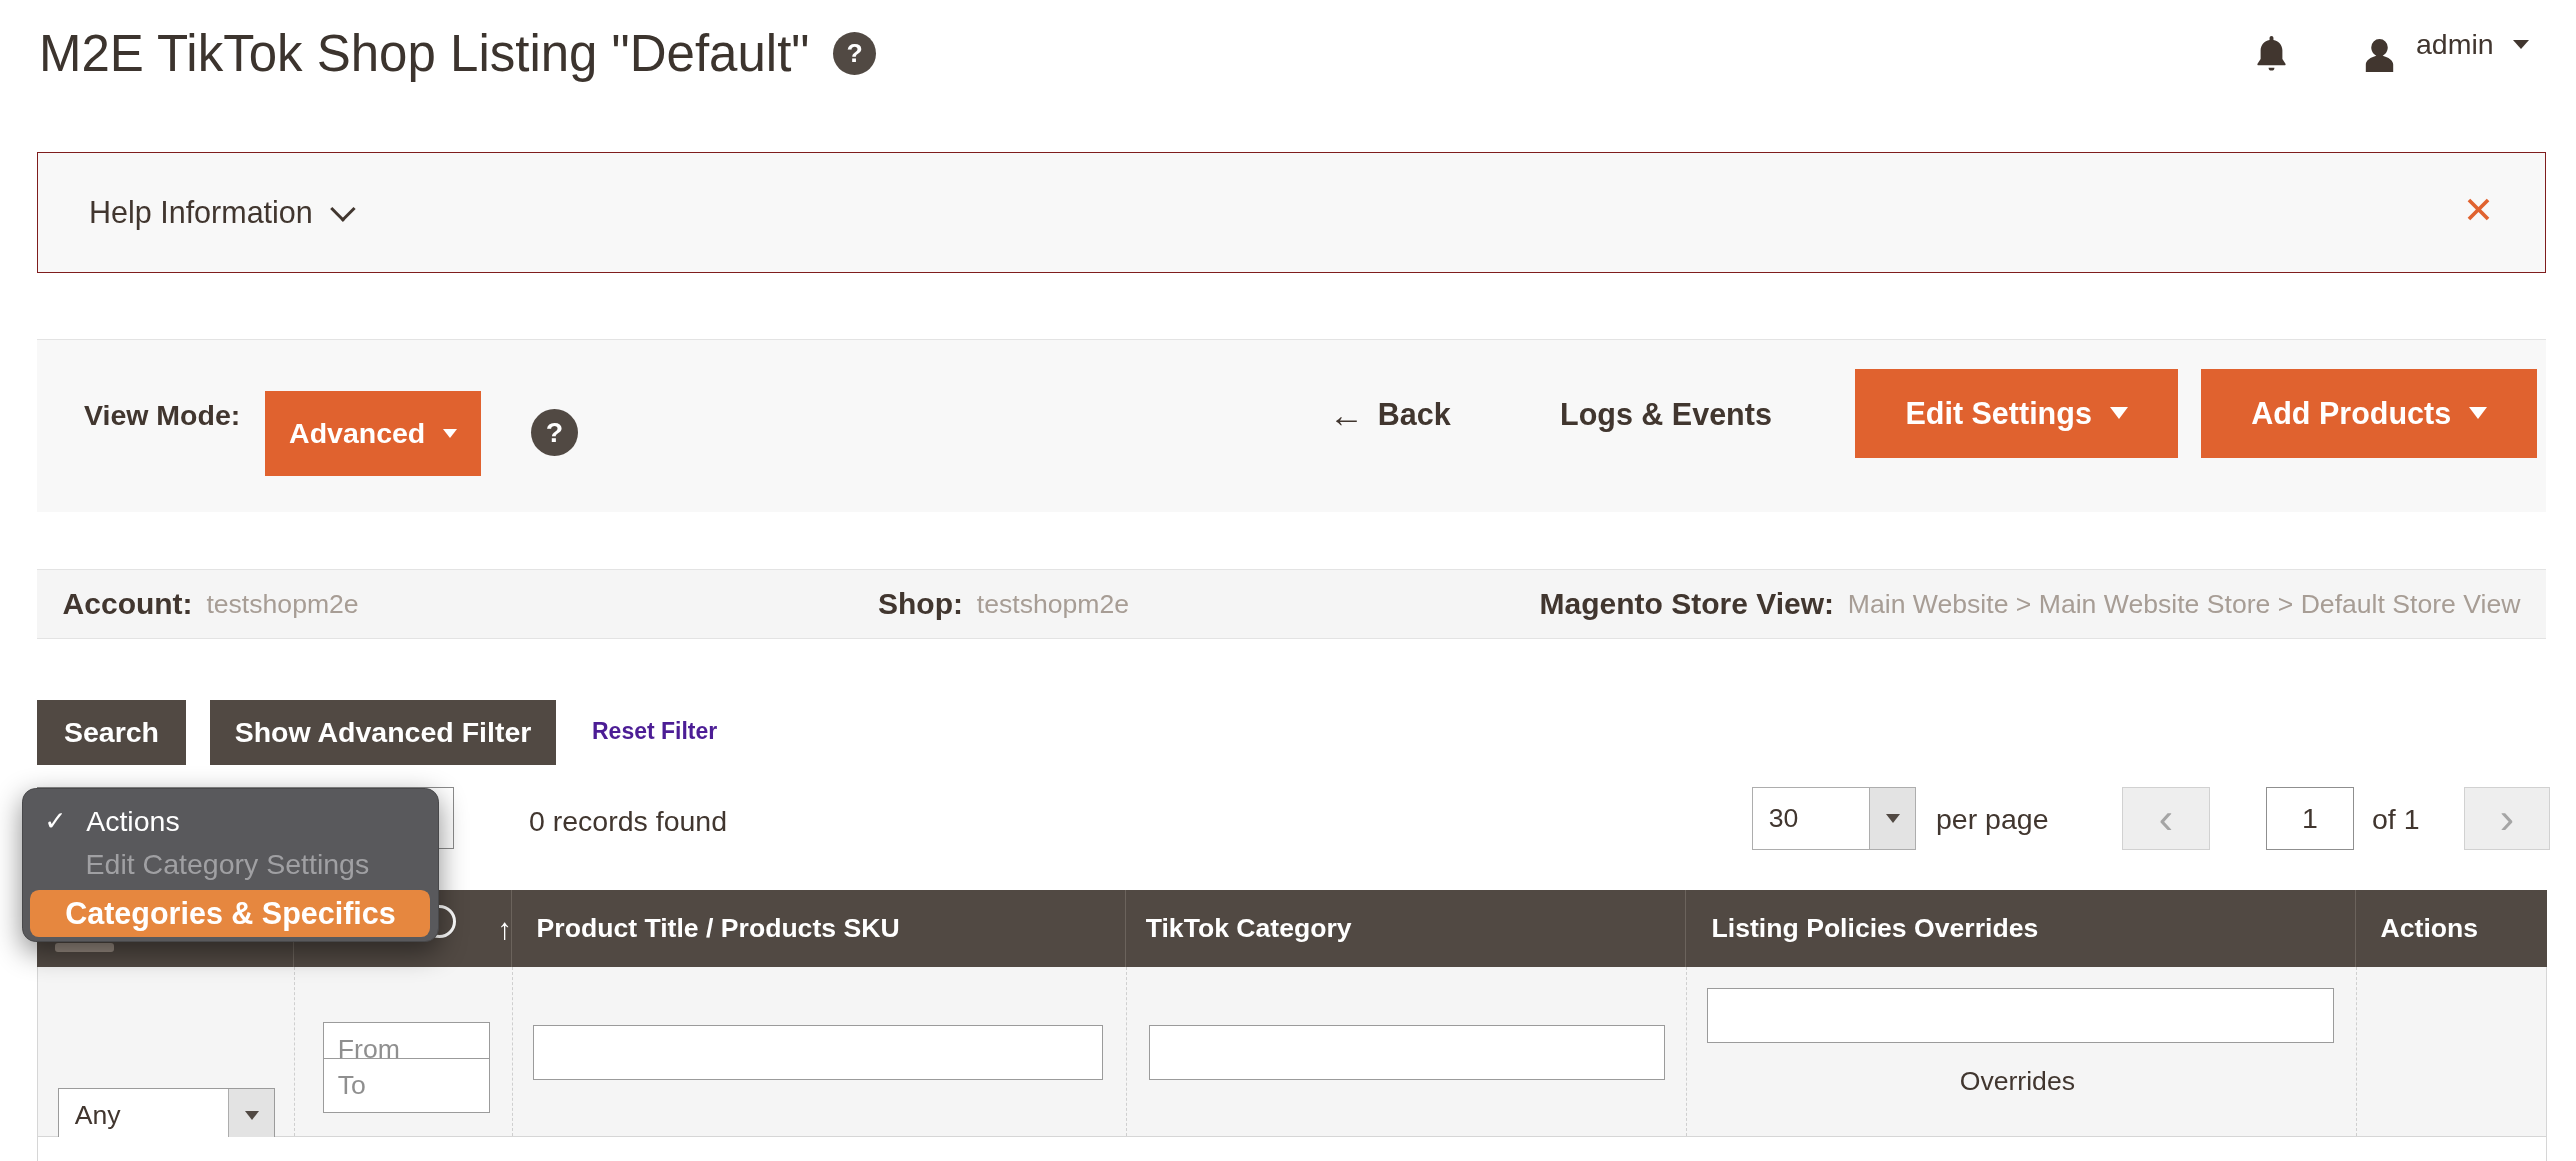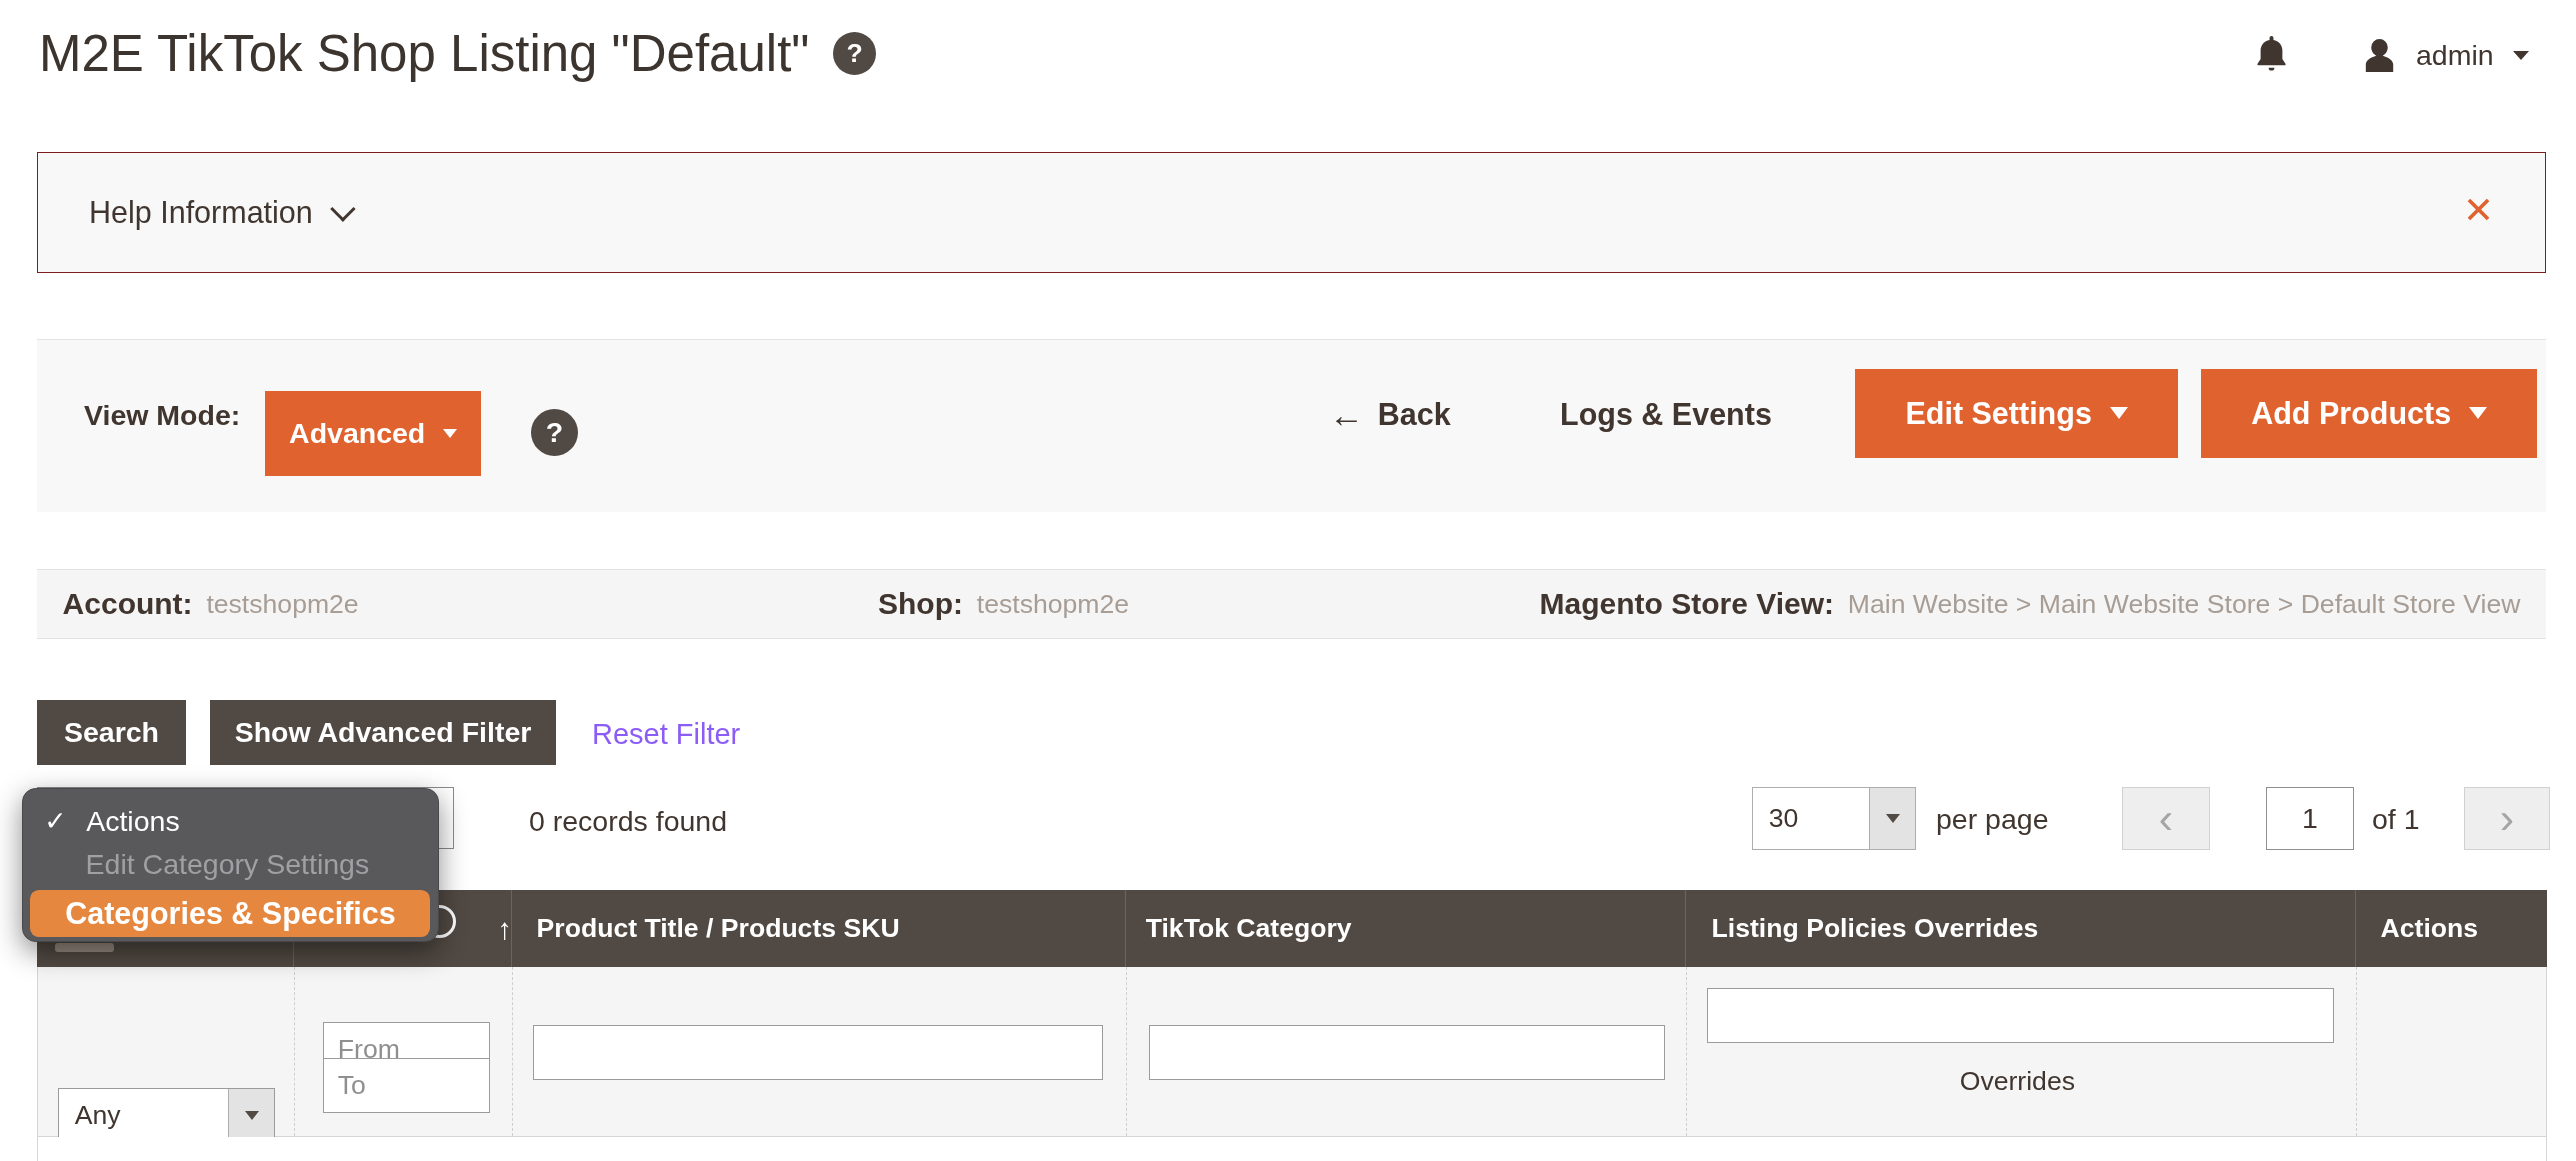--- a/index.html
+++ b/index.html
@@ -40,21 +40,21 @@
 
   
   .info-bar{background:#f5f5f5;border-top:1px solid #e3e3e3;border-bottom:1px solid #e3e3e3;}
   .info-pair{display:flex;align-items:center;gap:13.8px;white-space:nowrap;}
   .info-label{font-size:30px;font-weight:bold;color:#41362f;}
   .info-value{font-size:26.6px;color:#a79d95;}
 
   
   .btn-dark{background:#514943;color:#fff;border:none;font-size:28.5px;font-weight:bold;
     display:flex;align-items:center;justify-content:center;cursor:pointer;}
-  .link-blue{font-size:29px;font-weight:400;color:#8b5cf6;cursor:pointer;}
+  .link-blue{font-size:23px;font-weight:700;color:#4c1d95;cursor:pointer;}
 
   
   .records{font-size:28.5px;color:#41362f;}
   .selbox{background:#fff;border:1px solid #9b9b9b;position:relative;display:flex;align-items:center;cursor:pointer;}
   .selbox .val{font-size:26.6px;color:#41362f;padding-left:15.7px;}
   .selbox .seg{position:absolute;top:0;right:0;bottom:0;width:45px;background:#e3e3e3;
     border-left:1px solid #adadad;display:flex;align-items:center;justify-content:center;}
   .seg .caret{width:0;height:0;border-left:7.9px solid transparent;border-right:7.9px solid transparent;border-top:9.8px solid #514943;}
   .pager-text{font-size:28.5px;color:#41362f;white-space:nowrap;}
   .pager-btn{background:#eeeeee;border:1px solid #d1d1d1;display:flex;align-items:center;justify-content:center;
@@ -102,21 +102,21 @@
     <path fill="#41362f" d="M10.2 20.5h3.6a1.8 1.8 0 0 1-3.6 0z"></path>
   </svg>
 </div>
 
 <div class="abs hdr-icon" style="left:2357px;top:33px;">
   <svg width="45" height="45" viewBox="0 0 24 24">
     <path fill="#41362f" d="M12 3.2a4.4 4.4 0 0 1 4.4 4.4c0 2-1.2 3.8-2.7 4.5 3 .8 5.6 2.5 5.6 4.7v4H4.7v-4c0-2.2 2.6-3.9 5.6-4.7-1.5-.7-2.7-2.5-2.7-4.5A4.4 4.4 0 0 1 12 3.2z"></path>
   </svg>
 </div>
 
-<div class="abs" style="left:2416px;top:39px;display:flex;align-items:center;gap:19.7px;">
+<div class="abs" style="left:2416px;top:28px;display:flex;align-items:center;gap:19.7px;">
   <span class="admin-label">admin</span>
   <span class="caret-dark"></span>
 </div>
 
 <div class="abs help-bar" style="left:37px;top:152px;width:2509px;height:121px;">
   <div class="abs" style="left:51px;top:0;height:100%;display:flex;align-items:center;gap:21.6px;cursor:pointer;">
     <span class="help-bar-label">Help Information</span>
     <span class="chev-down"></span>
   </div>
   <div class="abs close-x" style="right:51px;top:39px;">✕</div>

